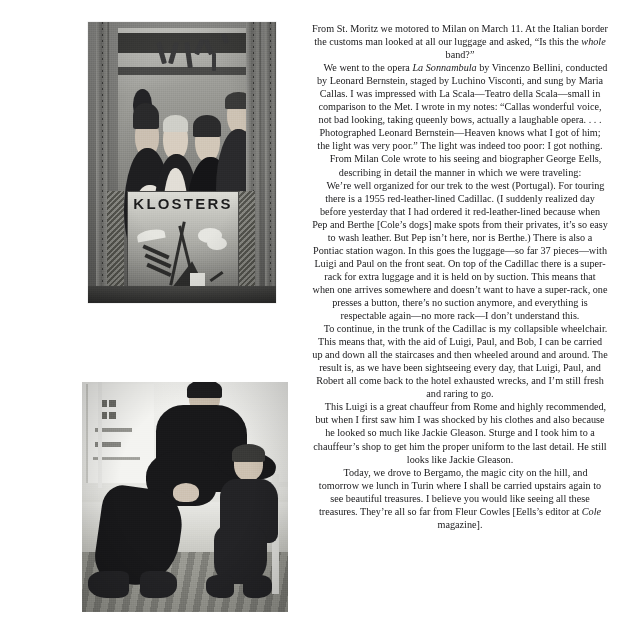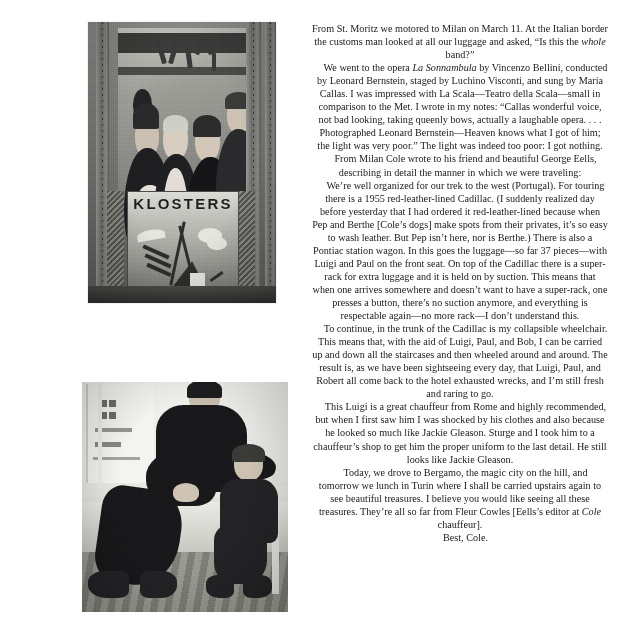--- a/index.html
+++ b/index.html
@@ -277,21 +277,20 @@
       <div class="dark2" style="position:absolute;left:78%;top:84%;width:14%;height:10%;border-radius:26% 38% 44% 28%;"></div>
 
       <div class="grain"></div>
       <div class="vign"></div>
     </div>
   </div>
 
   <div id="text-column">
       <p class="noindent"><span>From St. Moritz we motored to Milan on March 11.  At the Italian border the customs man looked at all our luggage and asked, “Is this the </span><i>whole</i><span> band?”</span></p>
       <p><span>We went to the opera </span><i>La Sonnambula</i><span> by Vincenzo Bellini, conducted by Leonard Bernstein, staged by Luchino Visconti, and sung by Maria Callas. I was impressed with La Scala—Teatro della Scala—small in comparison to the Met. I wrote in my notes: “Callas wonderful voice, not bad looking, taking queenly bows, actually a laughable opera. . . . Photographed Leonard Bernstein—Heaven knows what I got of him; the light was very poor.” The light was indeed too poor: I got nothing.</span></p>
-      <p><span>From Milan Cole wrote to his friend and beautiful George Eells, describing in detail the manner in which we were traveling:</span></p>
+      <p><span>From Milan Cole wrote to his seeing and biographer George Eells, describing in detail the manner in which we were traveling:</span></p>
       <p><span>We’re well organized for our trek to the west (Portugal). For touring there is a 1955 red-leather-lined Cadillac.  (I suddenly realized day before yesterday that I had ordered it red-leather-lined because when Pep and Berthe [Cole’s dogs] make spots from their privates, it’s so easy to wash leather. But Pep isn’t here, nor is Berthe.) There is also a Pontiac station wagon. In this goes the luggage—so far 37 pieces—with Luigi and Paul on the front seat. On top of the Cadillac there is a super-rack for extra luggage and it is held on by suction. This means that when one arrives somewhere and doesn’t want to have a super-rack, one presses a button, there’s no suction anymore, and everything is respectable again—no more rack—I don’t understand this.</span></p>
       <p><span>To continue, in the trunk of the Cadillac is my collapsible wheelchair. This means that, with the aid of Luigi, Paul, and Bob, I can be carried up and down all the staircases and then wheeled around and around. The result is, as we have been sightseeing every day, that Luigi, Paul, and Robert all come back to the hotel exhausted wrecks, and I’m still fresh and raring to go.</span></p>
       <p><span>This Luigi is a great chauffeur from Rome and highly recommended, but when I first saw him I was shocked by his clothes and also because he looked so much like Jackie Gleason. Sturge and I took him to a chauffeur’s shop to get him the proper uniform to the last detail.  He still looks like Jackie Gleason.</span></p>
-      <p><span>Today, we drove to Bergamo, the magic city on the hill, and tomorrow we lunch in Turin where I shall be carried upstairs again to see beautiful treasures. I believe you would like seeing all these treasures. They’re all so far from Fleur Cowles [Eells’s editor at </span><i>Cole</i><span> chauffeur].</span></p>
-      <p class="sig"><span>Best, Cole.</span></p>
+      <p><span>Today, we drove to Bergamo, the magic city on the hill, and tomorrow we lunch in Turin where I shall be carried upstairs again to see beautiful treasures. I believe you would like seeing all these treasures. They’re all so far from Fleur Cowles [Eells’s editor at </span><i>Cole</i><span> magazine].</span></p>
     </div>
 
 </div>
 
 </body></html>

